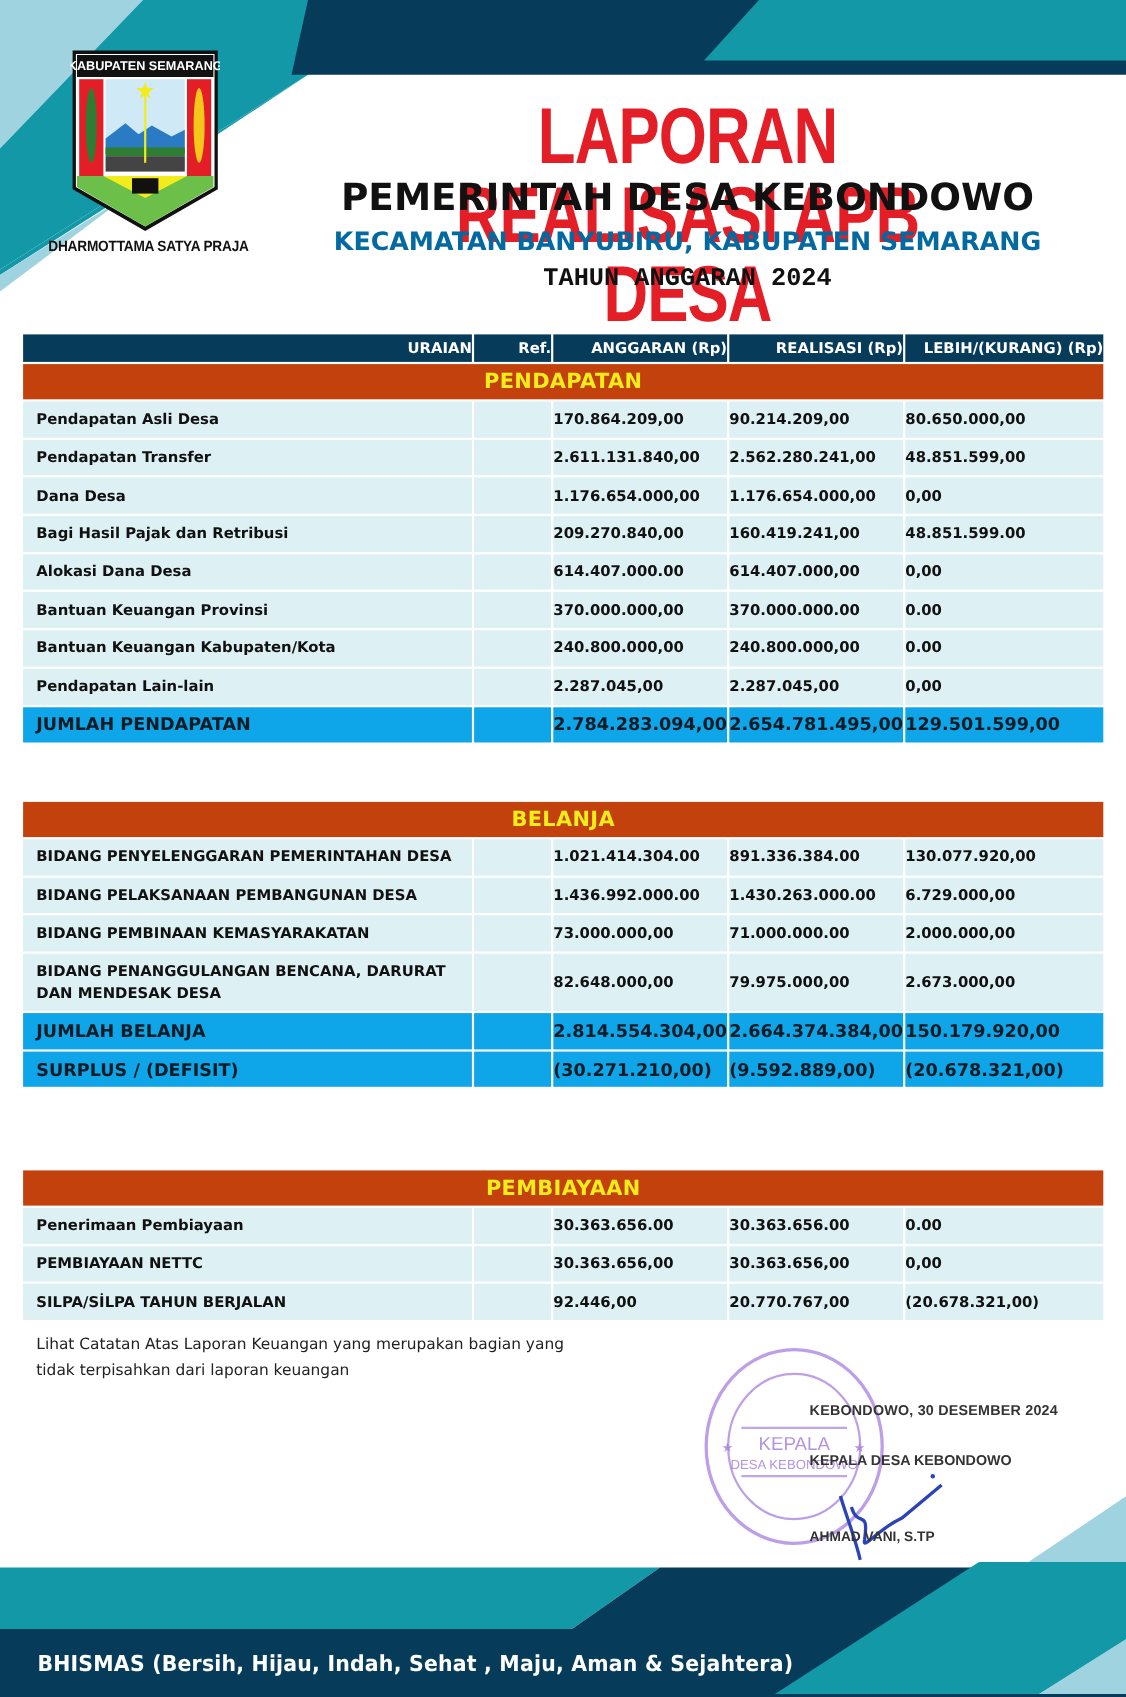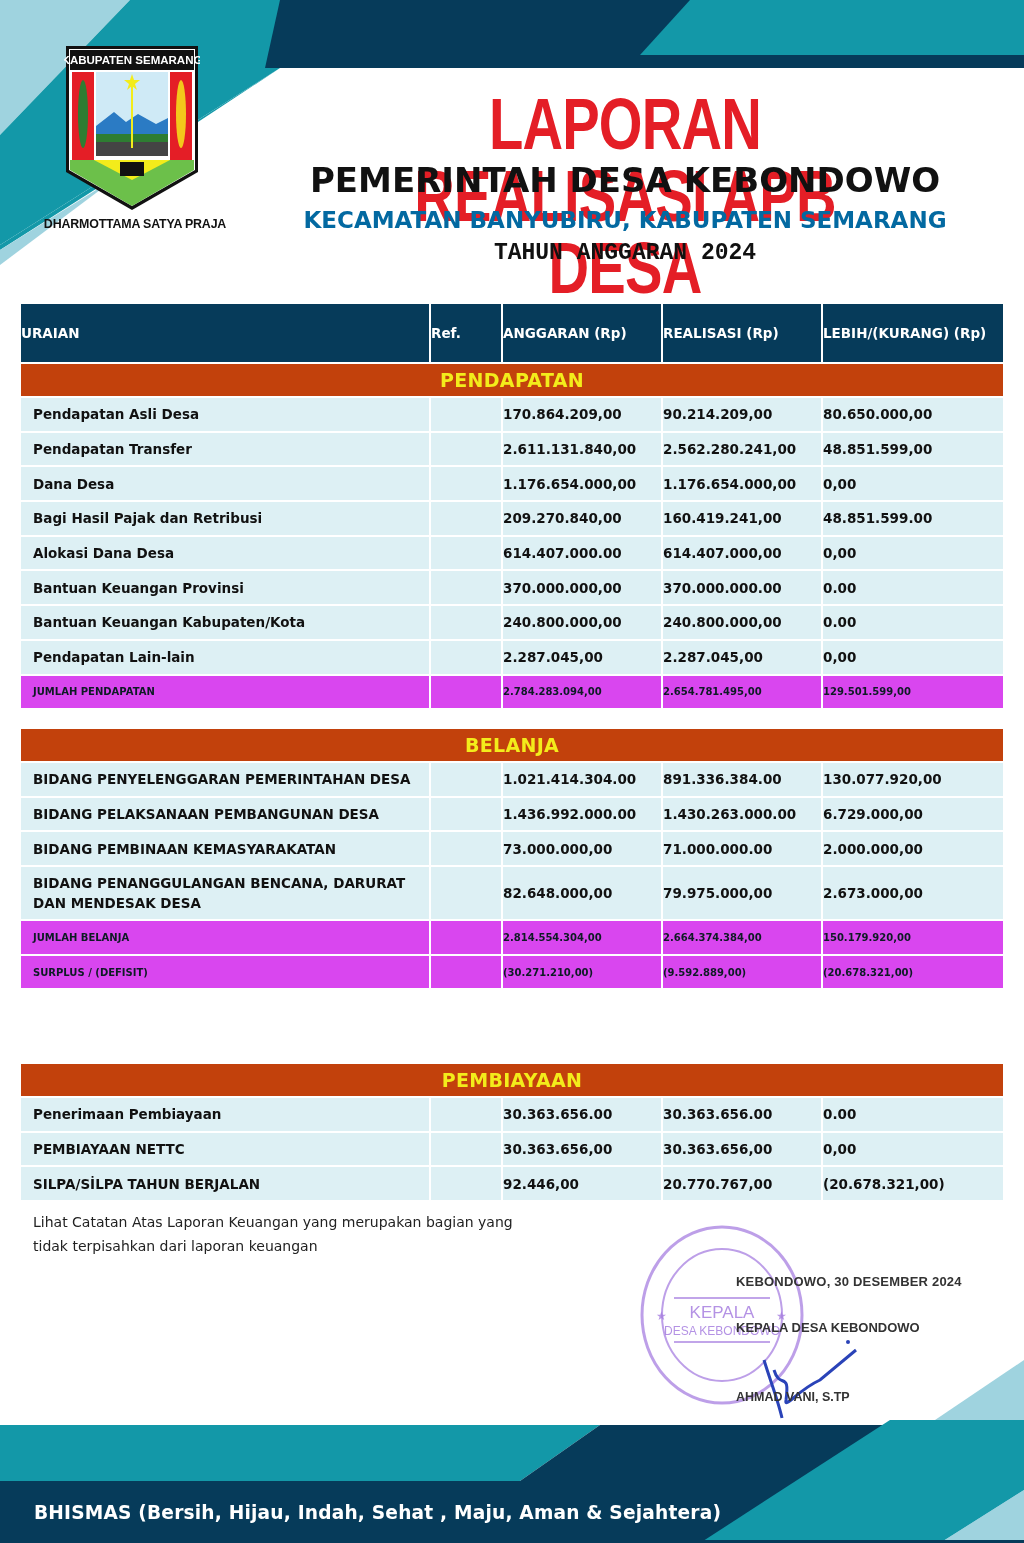--- a/index.html
+++ b/index.html
@@ -21,27 +21,27 @@
     font-family: "DejaVu Sans", sans-serif; font-weight: bold; font-size: 34px; line-height: 44px; color: #111; letter-spacing: 0px; }
   .title-sub2 { position: absolute; left: 270px; top: 205px; width: 710px; text-align: center;
     font-family: "DejaVu Sans", sans-serif; font-weight: bold; font-size: 23px; line-height: 30px; color: #0369a1; }
   .title-sub3 { position: absolute; left: 270px; top: 238px; width: 710px; text-align: center;
     font-family: Liberation Mono, monospace; font-weight: bold; font-size: 23px; line-height: 30px; color: #111; }
 
   
   .tbl { position: absolute; left: 21px; width: 982px; border-collapse: separate; border-spacing: 2px; margin-left: -2px; }
   table.tbl { table-layout: fixed; }
   .tbl td, .tbl th { font-family: "DejaVu Sans", sans-serif; font-weight: bold; font-size: 13.5px; color: #111; }
-  .tbl th { background: #063b5a; color: #ffffff; height: 58px; text-align: left; font-size: 13.5px; }
+  .tbl th { background: #063b5a; color: #ffffff; height: 25px; text-align: right; font-size: 13.5px; }
   .sec-row td { background: #c2410c; height: 32px; text-align: center; color: #f3ec1b; font-size: 19px; letter-spacing: 0.3px; }
   .item-row td { background: #ddf0f4; height: 32.7px; }
   .item-row td.lbl { padding-left: 12px; text-align: left; }
   .item-row td.num, .sum-row td.num { text-align: left; padding-right: 16px; }
   .item-row td.num.c5, .sum-row td.num.c5 { padding-right: 36px; }
-  .sum-row td { background: #d946ef; height: 32.7px; font-size: 10px; color: #0d1b24; }
+  .sum-row td { background: #0ea5e9; height: 32.7px; font-size: 16px; color: #0d1b24; }
   .sum-row td.lbl { padding-left: 12px; text-align: left; }
   .tall td { height: 52px; line-height: 20px; }
 
   .col-a { width: 408px; } .col-b { width: 70px; } .col-c { width: 158px; } .col-d { width: 158px; } .col-e { width: 180px; }
 
   .note { position: absolute; left: 33px; top: 1210px; width: 500px; font-family: "DejaVu Sans", sans-serif; font-size: 14px; line-height: 24px; color: #222; }
 
   
   .stamp { position: absolute; left: 638px; top: 1220px; width: 168px; height: 190px; }
   .sig-date { position: absolute; left: 736px; top: 1274px; font-family: "Liberation Sans", sans-serif; font-weight: bold; font-size: 13px; color: #333; letter-spacing: 0.2px; }

